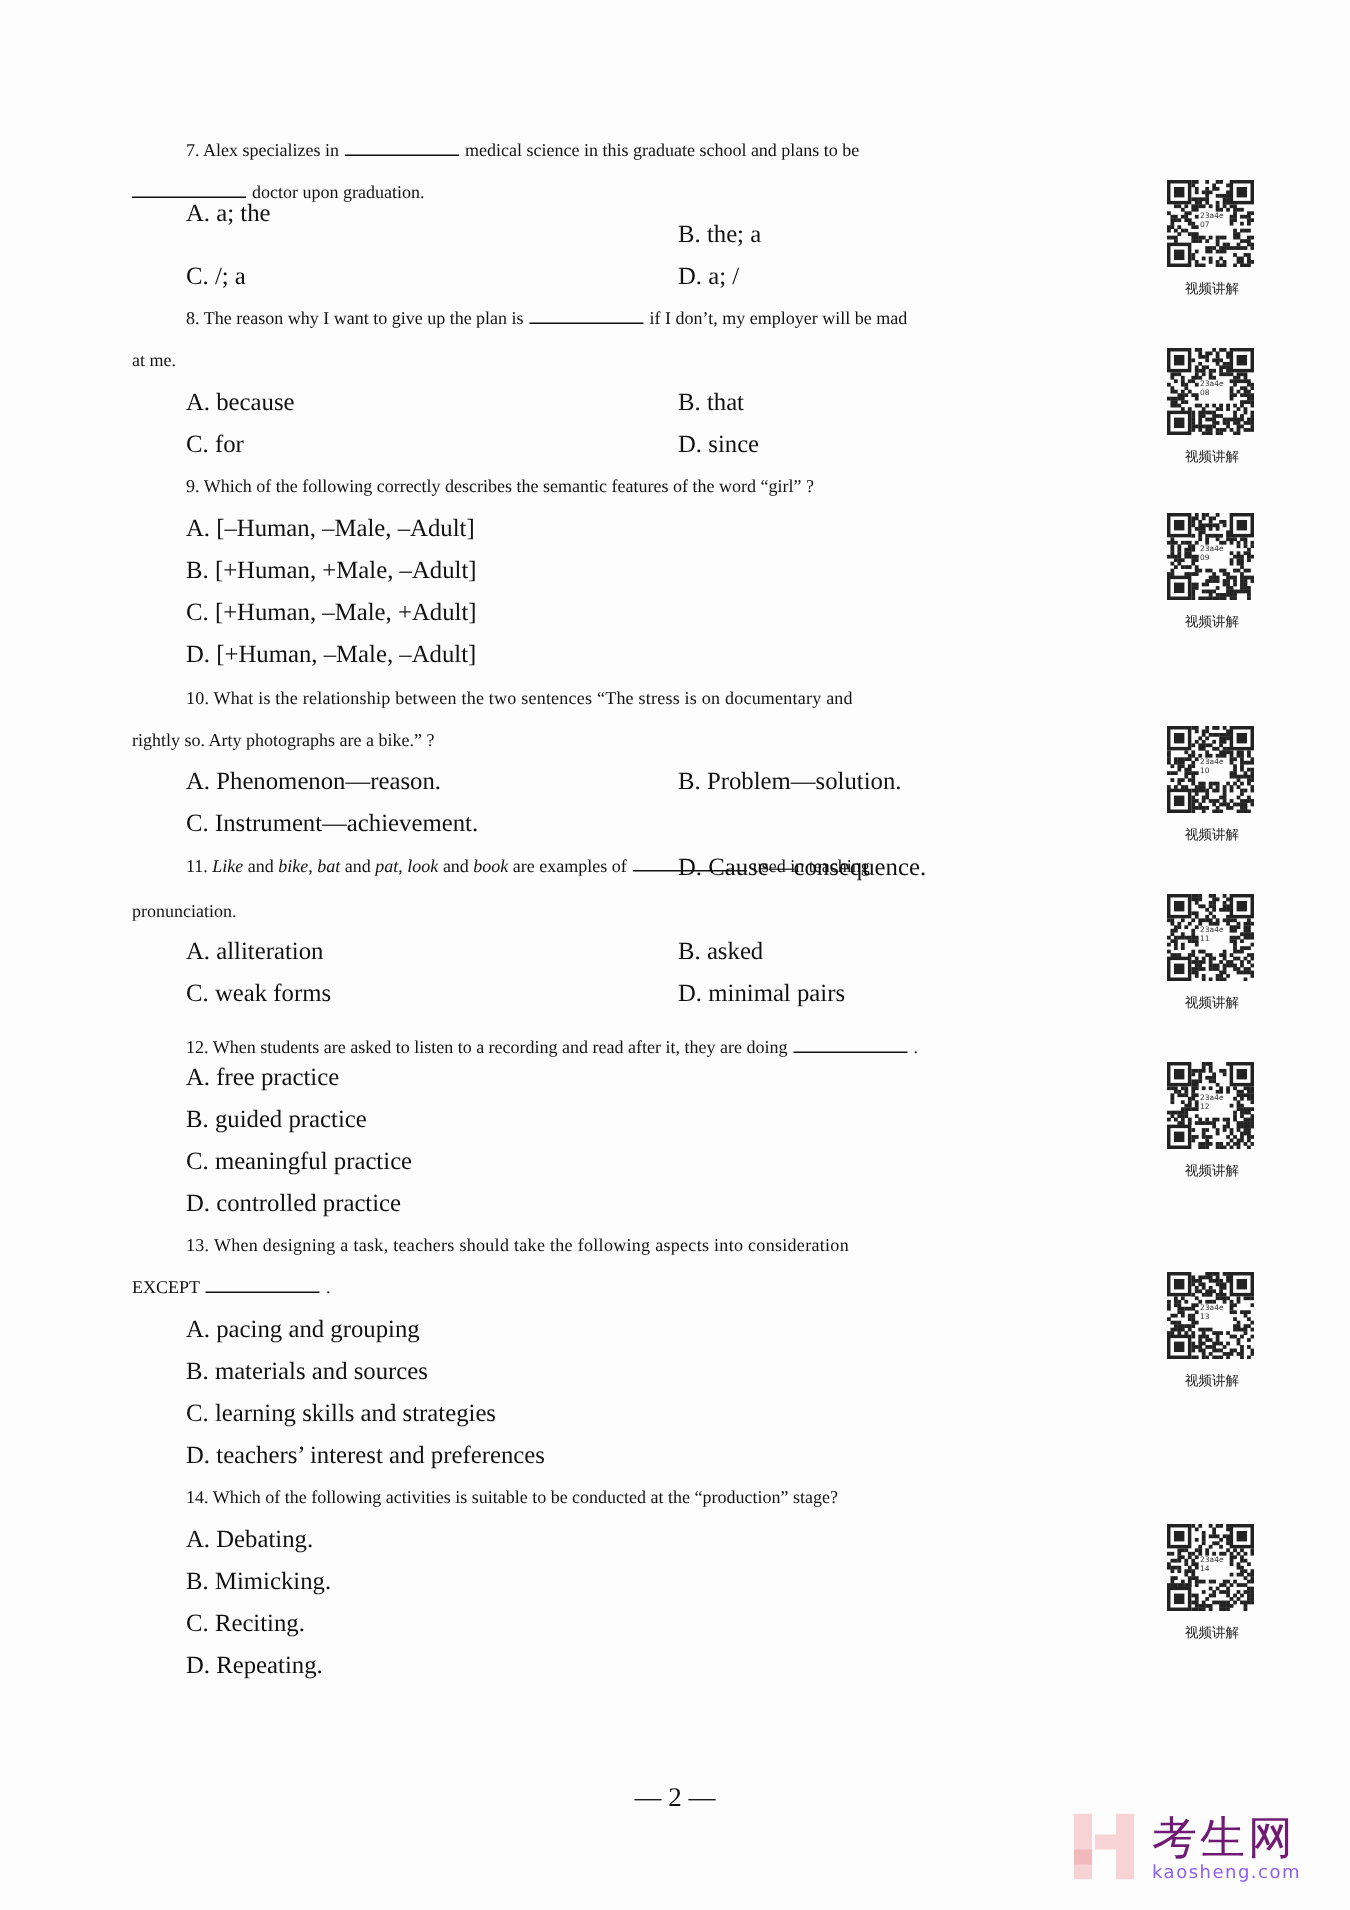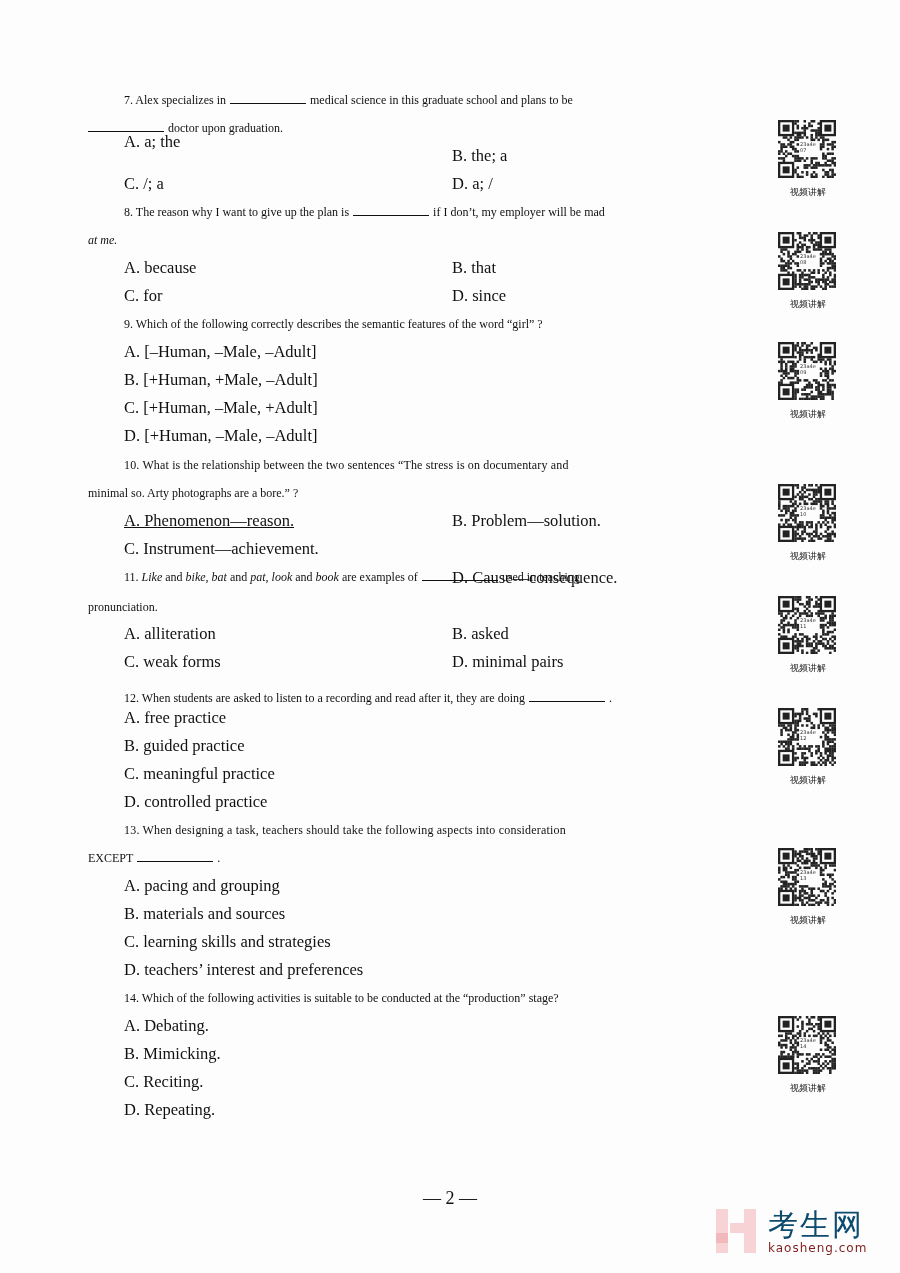--- a/index.html
+++ b/index.html
@@ -11,22 +11,22 @@
   .indent { text-indent:36px; }
   .blank { display:inline-block; border-bottom:1px solid #111; width:76px; height:14px; vertical-align:baseline; margin:0 4px; }
   .opt { position:absolute; font-size:16.5px; line-height:28px; white-space:nowrap; }
   .colA { left:124px; }
   .colB { left:452px; }
   .qr { position:absolute; left:778px; width:58px; height:58px; }
   .qr-label { position:absolute; left:778px; width:60px; text-align:center; font-size:9px; color:#222; font-family:"DejaVu Sans", sans-serif; }
   .pagenum { position:absolute; top:1188px; left:0; width:900px; text-align:center; font-size:18px; }
   .wm { position:absolute; left:716px; top:1205px; width:160px; height:52px; }
   .wm-box { position:absolute; left:0; top:4px; width:40px; height:44px; }
-  .wm-text { position:absolute; left:52px; top:0; font-size:30px; color:#0c4a6e; font-family:"DejaVu Sans", sans-serif; letter-spacing:2px; }
-  .wm-url { position:absolute; left:52px; top:36px; font-size:12px; color:#7f1d1d; font-family:"DejaVu Sans", sans-serif; letter-spacing:1px; }
+  .wm-text { position:absolute; left:52px; top:0; font-size:30px; color:#701a75; font-family:"DejaVu Sans", sans-serif; letter-spacing:2px; }
+  .wm-url { position:absolute; left:52px; top:36px; font-size:12px; color:#8b5cf6; font-family:"DejaVu Sans", sans-serif; letter-spacing:1px; }
   i { font-style:italic; }
 </style>
 </head>
 <body>
 
 <div class="stem indent" style="top:86px;">
   <span>7.</span>
   <span>Alex specializes in</span><span class="blank"></span><span>medical science in this graduate school and plans to be</span>
 </div>
 <div class="stem" style="top:114px;">
@@ -228,21 +228,21 @@
     <rect x="4.64" y="46.4" width="6.959999999999999" height="6.959999999999999" fill="#222"></rect>
     <text x="22.04" y="25.52" font-size="5" fill="#333" font-family="DejaVu Sans, sans-serif">23a4e</text>
     <text x="22.04" y="31.551999999999996" font-size="5" fill="#333" font-family="DejaVu Sans, sans-serif">07</text>
   </svg>
 <div class="qr-label" style="top:186px;">视频讲解</div>
 
 <div class="stem indent" style="top:198px;">
   <span>8.</span>
   <span>The reason why I want to give up the plan is</span><span class="blank"></span><span>if I don’t, my employer will be mad</span>
 </div>
-<div class="stem" style="top:226px;font-style:italic;">at me.</div>
+<div class="stem" style="top:226px;">at me.</div>
 <div class="opt colA" style="top:254px;">A. because</div>
 <div class="opt colB" style="top:254px;">B. that</div>
 <div class="opt colA" style="top:282px;">C. for</div>
 <div class="opt colB" style="top:282px;">D. since</div>
 <svg class="qr" style="top:232px;" viewBox="0 0 58 58">
     <rect x="18.56" y="0" width="2.52" height="2.52" fill="#222"></rect>
     <rect x="20.88" y="0" width="2.52" height="2.52" fill="#222"></rect>
     <rect x="30.159999999999997" y="0" width="2.52" height="2.52" fill="#222"></rect>
     <rect x="34.8" y="0" width="2.52" height="2.52" fill="#222"></rect>
     <rect x="37.12" y="0" width="2.52" height="2.52" fill="#222"></rect>
@@ -687,22 +687,22 @@
     <rect x="4.64" y="46.4" width="6.959999999999999" height="6.959999999999999" fill="#222"></rect>
     <text x="22.04" y="25.52" font-size="5" fill="#333" font-family="DejaVu Sans, sans-serif">23a4e</text>
     <text x="22.04" y="31.551999999999996" font-size="5" fill="#333" font-family="DejaVu Sans, sans-serif">09</text>
   </svg>
 <div class="qr-label" style="top:408px;">视频讲解</div>
 
 <div class="stem indent" style="top:451px; letter-spacing:0.15px;">
   <span>10.</span>
   <span>What is the relationship between the two sentences “The stress is on documentary and</span>
 </div>
-<div class="stem" style="top:479px;">minimal so. Arty photographs are a bore.” ?</div>
-<div class="opt colA" style="top:507px;text-decoration:underline;">A. Phenomenon—reason.</div>
+<div class="stem" style="top:479px;">rightly so. Arty photographs are a bike.” ?</div>
+<div class="opt colA" style="top:507px;">A. Phenomenon—reason.</div>
 <div class="opt colB" style="top:507px;">B. Problem—solution.</div>
 <div class="opt colA" style="top:535px;">C. Instrument—achievement.</div>
 <div class="opt colB" style="top:564px;">D. Cause—consequence.</div>
 <svg class="qr" style="top:484px;" viewBox="0 0 58 58">
     <rect x="16.24" y="0" width="2.52" height="2.52" fill="#222"></rect>
     <rect x="18.56" y="0" width="2.52" height="2.52" fill="#222"></rect>
     <rect x="25.52" y="0" width="2.52" height="2.52" fill="#222"></rect>
     <rect x="30.159999999999997" y="0" width="2.52" height="2.52" fill="#222"></rect>
     <rect x="32.48" y="0" width="2.52" height="2.52" fill="#222"></rect>
     <rect x="37.12" y="0" width="2.52" height="2.52" fill="#222"></rect>

